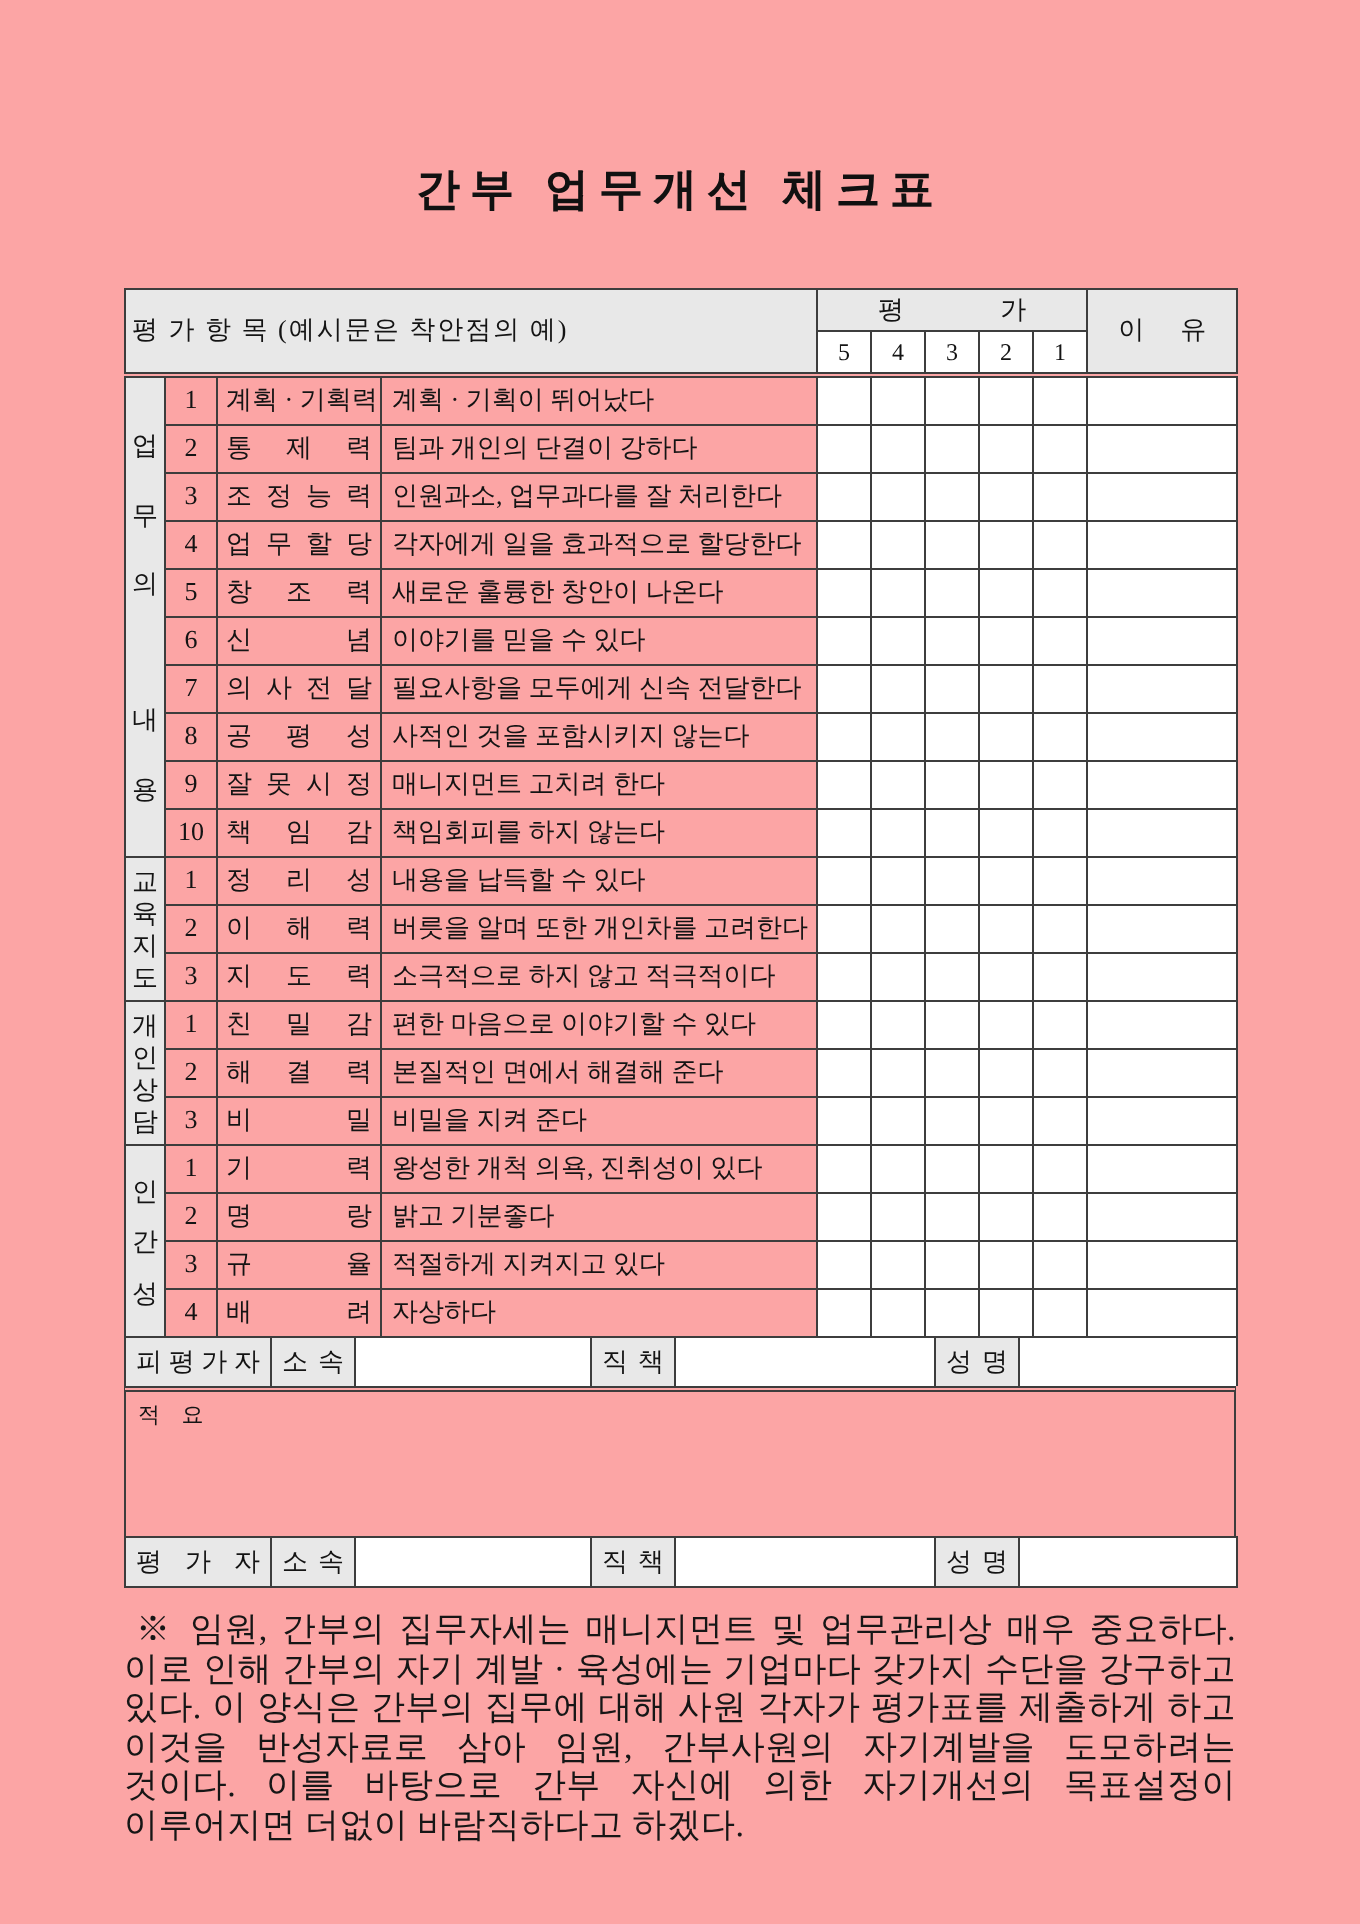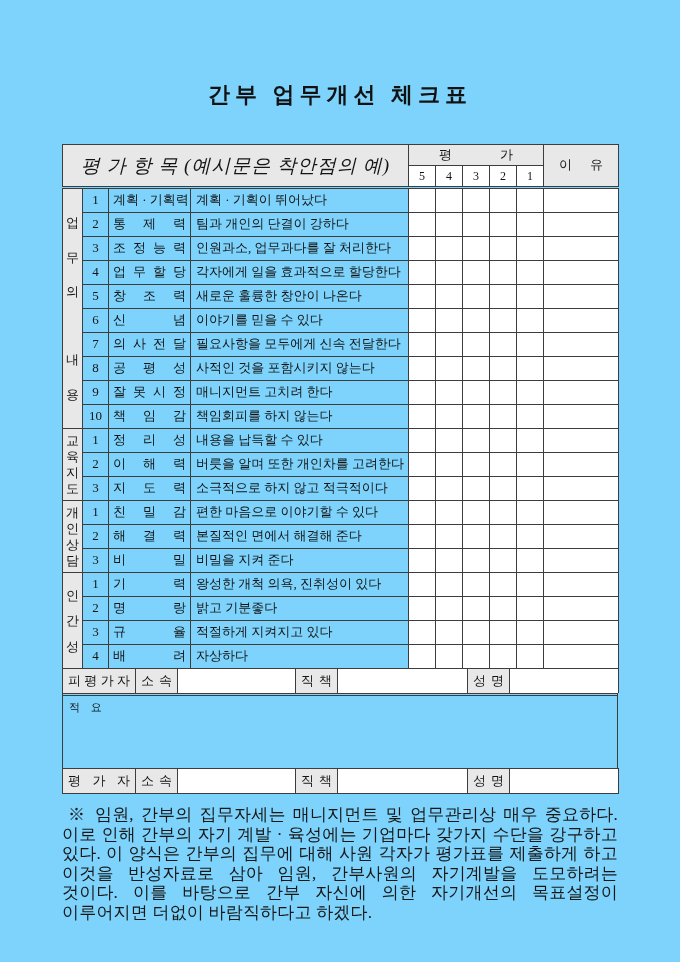--- a/index.html
+++ b/index.html
@@ -1,19 +1,19 @@
 <!DOCTYPE html>
 <html><head>
 <meta charset="utf-8">
 <style>
   html,body{margin:0;padding:0;background:#ffffff;}
   .page{
     position:relative;
     width:680px;height:962px;
-    background:#7dd3fc;
+    background:#fca5a5;
     font-family:"Liberation Serif","DejaVu Serif",serif;
     color:#141414;
     overflow:hidden;
   }
   .title{
     margin:0;
     padding-top:80px;
     text-align:center;
     font-size:22px;
     font-weight:bold;
@@ -29,21 +29,21 @@
     padding:0 3px;
     overflow:hidden;
     white-space:nowrap;
     vertical-align:middle;
   }
   .shade{ background:#e8e8e8; }
   .spread{ text-align:justify; text-align-last:justify; }
   
   thead td{ height:20px; }
   thead td.dbl{ border-bottom:3px double #3d3d3d; }
-  .items-head{ text-align:center; font-size:19px; letter-spacing:1px;font-style:italic; }
+  .items-head{ font-size:13px; letter-spacing:1px; }
   .rating-head{ text-align:justify; text-align-last:justify; padding:0 30px;margin-left:40px; }
   .reason-head{ text-align:justify; text-align-last:justify; padding:0 15px; }
   .rdigit{ text-align:center; font-size:12px; background:#ffffff; }
   
   tbody td{ height:23px; }
   .gcell{ padding:0; }
   .gstack{
     display:flex; flex-direction:column;
     justify-content:space-evenly; align-items:center;
     width:100%; font-size:13px; line-height:1;

